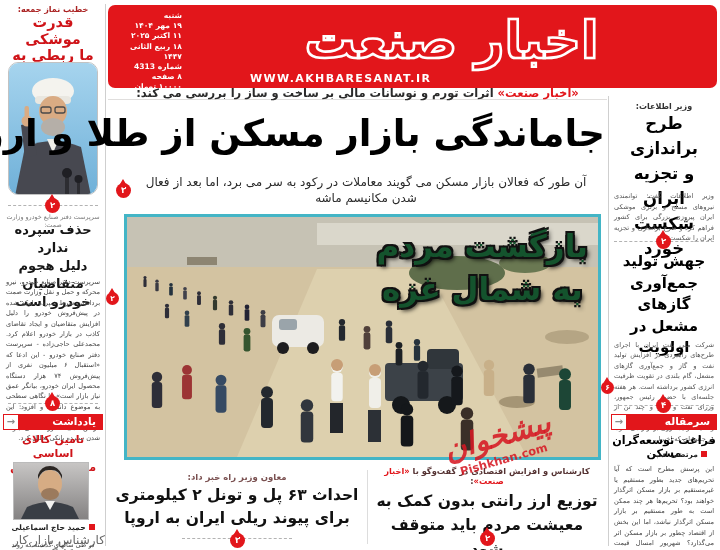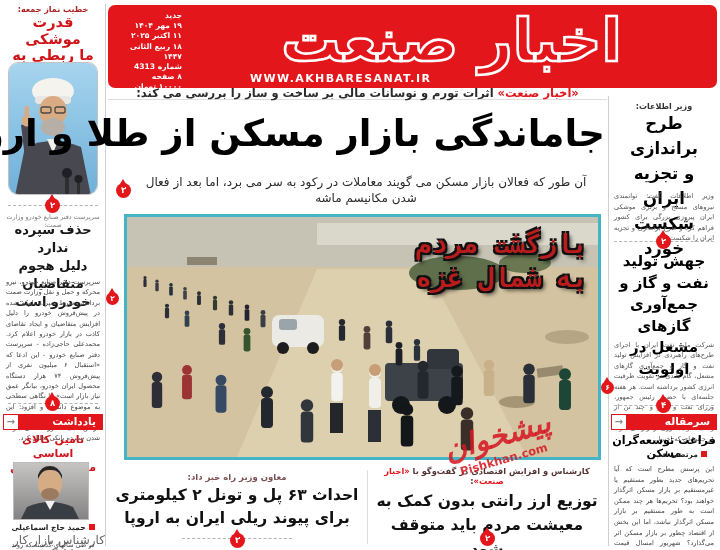--- a/index.html
+++ b/index.html
@@ -22,21 +22,21 @@
     left:108px; top:5px; width:609px; height:83px;
     background:#e2161b; border-radius:7px;
   }
   .mh-dates {
     position:absolute; right:auto; left:10px; top:6px; width:64px;
     color:#fff; font-size:7.6px; line-height:10.2px; text-align:right;
     font-weight:bold;
   }
   .mh-logo {
     position:absolute; left:84px; right:6px; top:0px; height:70px;
-    font-size:59px; line-height:72px; font-weight:bold; text-align:center;
+    font-size:51px; line-height:72px; font-weight:bold; text-align:center;
     color:#e2161b; -webkit-text-stroke:2.6px #ffffff;
     letter-spacing:-2px; white-space:nowrap;
   }
   .mh-site {
     position:absolute; left:142px; bottom:3px;
     color:#fff; font-weight:bold; font-size:11px; letter-spacing:1.4px;
     direction:ltr;
   }
 
   
@@ -86,25 +86,24 @@
   
   .mid-topline { left:108px; top:99px; width:499px; border-top:1px solid #e0dedd; }
   .main-kicker { left:130px; top:86px; width:455px; text-align:center; font-size:11.5px; font-weight:bold; color:#2b2b2b; }
   .main-kicker .brand { color:#e2161b; }
   .main-headline { left:110px; top:112px; width:495px; text-align:center; font-size:37px; font-weight:bold; color:#000; white-space:nowrap; }
   .subhead { left:138px; top:174px; width:456px; }
   .sub-line { font-size:12px; line-height:16px; color:#2a2a2a; text-align:center; border-bottom:1px solid #5a5a5a; padding-bottom:17px; }
   .gaza-photo { left:124px; top:214px; width:477px; height:246px; border:3px solid #43b5c6; background:#d3c3a1; }
   .overlay {
     position:absolute; right:10px; top:12px; text-align:center;
-    color:#b91c1c; font-weight:bold; font-size:26px; line-height:34px;
+    color:#14532d; font-weight:bold; font-size:31px; line-height:34px;
     text-shadow:-2px -2px 0 #111,2px -2px 0 #111,-2px 2px 0 #111,2px 2px 0 #111,3px 3px 4px rgba(0,0,0,.8);
-    font-family:Liberation Mono, monospace;
-  }
-  .overlay .l2 { }
+  }
+  .overlay .l2 { margin-top:9px; }
   .rail-block { left:112px; top:472px; width:250px; }
   .rail-kicker { text-align:center; font-size:8.5px; color:#7a5050; font-weight:bold; }
   .rail-headline { text-align:center; font-size:15.5px; line-height:23px; font-weight:bold; color:#111; margin-top:2px; }
   .cur-block { left:372px; top:466px; width:230px; }
   .cur-kicker { text-align:center; font-size:8.3px; color:#533; font-weight:bold; }
   .cur-kicker .brand { color:#e2161b; }
   .cur-headline { text-align:center; font-size:15.5px; line-height:24px; font-weight:bold; color:#111; margin-top:3px; }
   .mini-dash { width:110px; border-top:1px dashed #b3b3b3; margin:8px auto 0 auto; }
   .watermark {
     left:404px; top:418px; width:190px; text-align:center;
@@ -130,21 +129,21 @@
 <body>
 
 <div id="page">
 
   <div class="abs vline" style="left:105px; top:4px; height:542px;"></div>
   <div class="abs vline" style="left:608px; top:96px; height:450px;"></div>
   <div class="abs mid-topline"></div>
 
   <div class="abs masthead">
     <div class="mh-dates">
-      <div>جدید</div>
+      <div>شنبه</div>
       <div>۱۹ مهر ۱۴۰۴</div>
       <div>۱۱ اکتبر ۲۰۲۵</div>
       <div>۱۸ ربیع الثانی ۱۴۴۷</div>
       <div>شماره 4313</div>
       <div>۸ صفحه</div>
       <div>۱۰۰۰۰ تومان</div>
     </div>
     <div class="mh-logo">اخبار صنعت</div>
     <div class="mh-site">WWW.AKHBARESANAT.IR</div>
   </div>
@@ -352,21 +351,20 @@
     <div>و تجزیه ایران</div>
     <div>شکست خورد</div>
   </div>
   <div class="abs rc-body1">وزیر اطلاعات گفت: توانمندی نیروهای مسلح و برتری موشکی ایران پیروزی بزرگی برای کشور فراهم کرد و طرح براندازی و تجزیه ایران را شکست داد.</div>
 
   <div class="abs hline-dash rc-sep1"></div>
   <div class="pin" style="left:656px; top:234px;">۲</div>
 
   <div class="abs rc-headline2">
     <div>جهش تولید</div>
-    <div>نفت و گاز و</div>
     <div>جمع‌آوری گازهای</div>
     <div>مشعل در اولویت</div>
   </div>
   <div class="abs rc-body2">شرکت ملی نفت ایران با اجرای طرح‌های راهبردی در افزایش تولید نفت و گاز و جمع‌آوری گازهای مشعل، گام بلندی در تقویت ظرفیت انرژی کشور برداشته است. هر هفته جلسه‌ای با حضور رئیس جمهور، وزرای نفت و نیرو و چند تن از مسئولان اقتصادی دولت در خصوص وضعیت تولید انرژی برگزار می شود. در جلسه‌ای که اخیرا...</div>
 
   <div class="abs hline-dash rc-sep2"></div>
   <div class="pin" style="left:656px; top:398px;">۴</div>
 
   <div class="abs banner edit-banner">
     <span class="lbl">سرمقاله</span>

